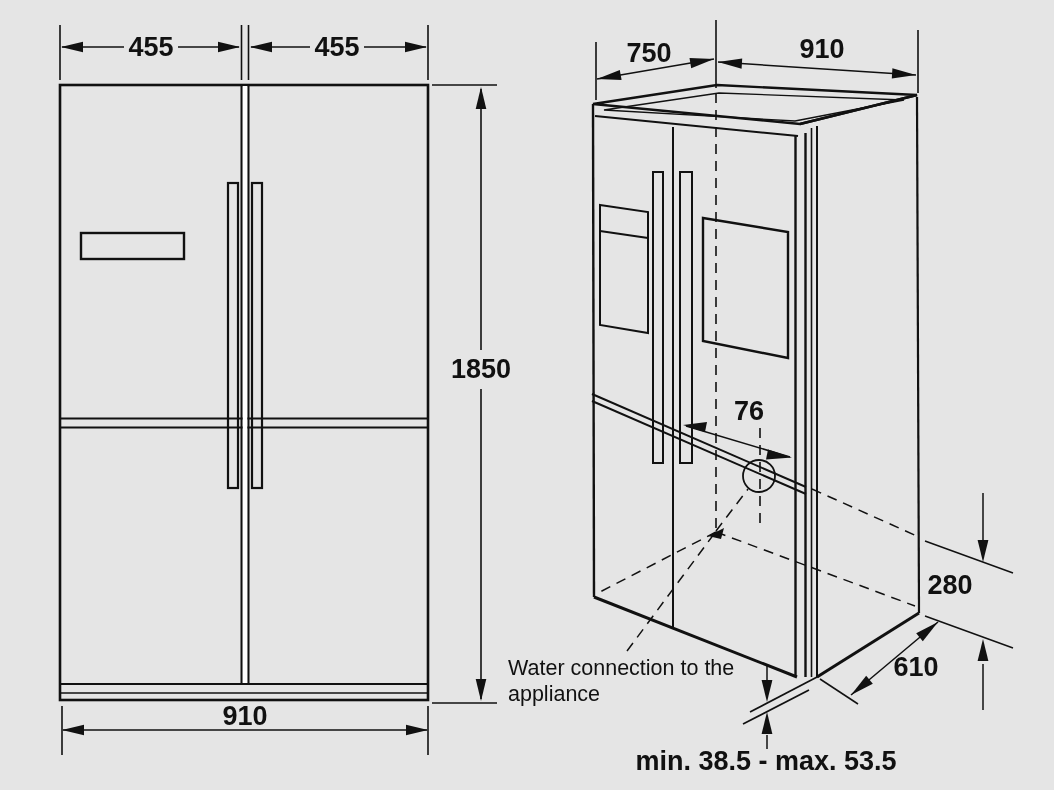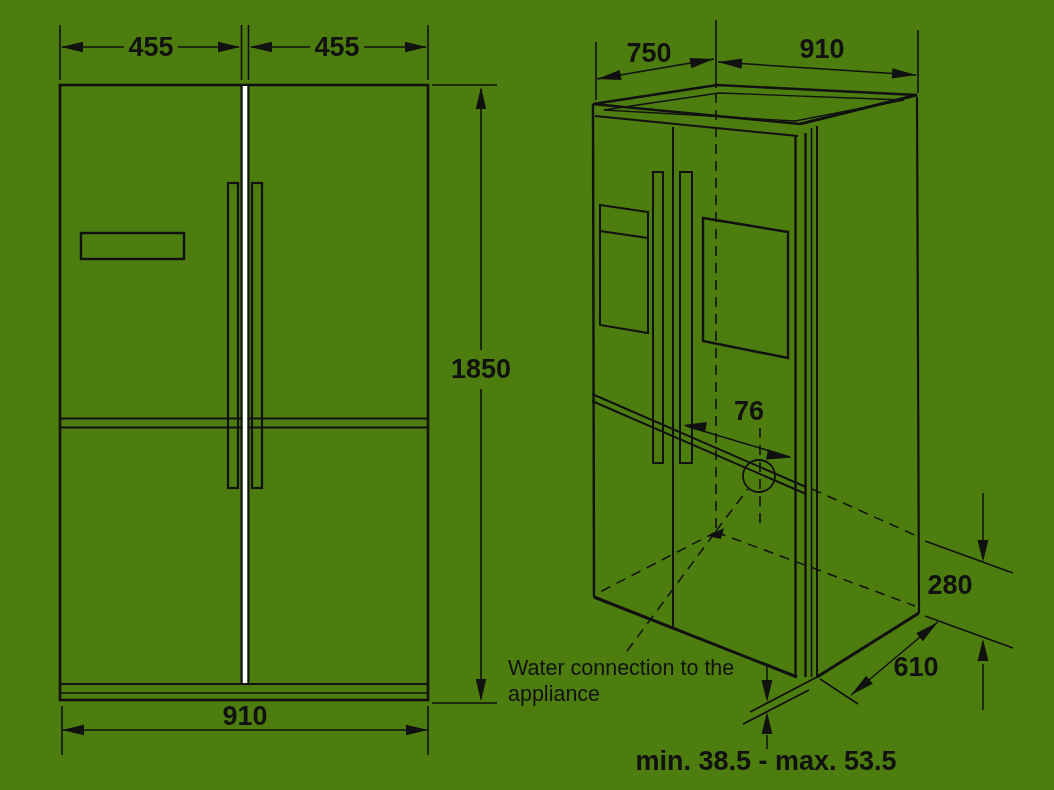--- a/index.html
+++ b/index.html
@@ -1,16 +1,16 @@
 <!DOCTYPE html>
 <html><head>
 <meta charset="utf-8">
 <style>
   html,body{margin:0;padding:0;background:#fff;}
-  .stage{width:1054px;height:790px;background:#4d7c0f;position:relative;font-family:"Liberation Sans",sans-serif;}
+  .stage{width:1054px;height:790px;background:#e5e5e5;position:relative;font-family:"Liberation Sans",sans-serif;}
   svg{display:block;}
   .edge{stroke:#111;fill:none;}
   .dim{stroke:#111;fill:none;}
   .dash{stroke:#111;fill:none;stroke-dasharray:10 7;}
   .ah{fill:#111;stroke:none;}
   .num{font-family:"Liberation Sans",sans-serif;font-weight:bold;font-size:27px;fill:#111;}
   .num-mid{text-anchor:middle;}
   .note{font-family:"Liberation Sans",sans-serif;font-weight:normal;font-size:21.5px;fill:#111;}
 </style>
 </head>

